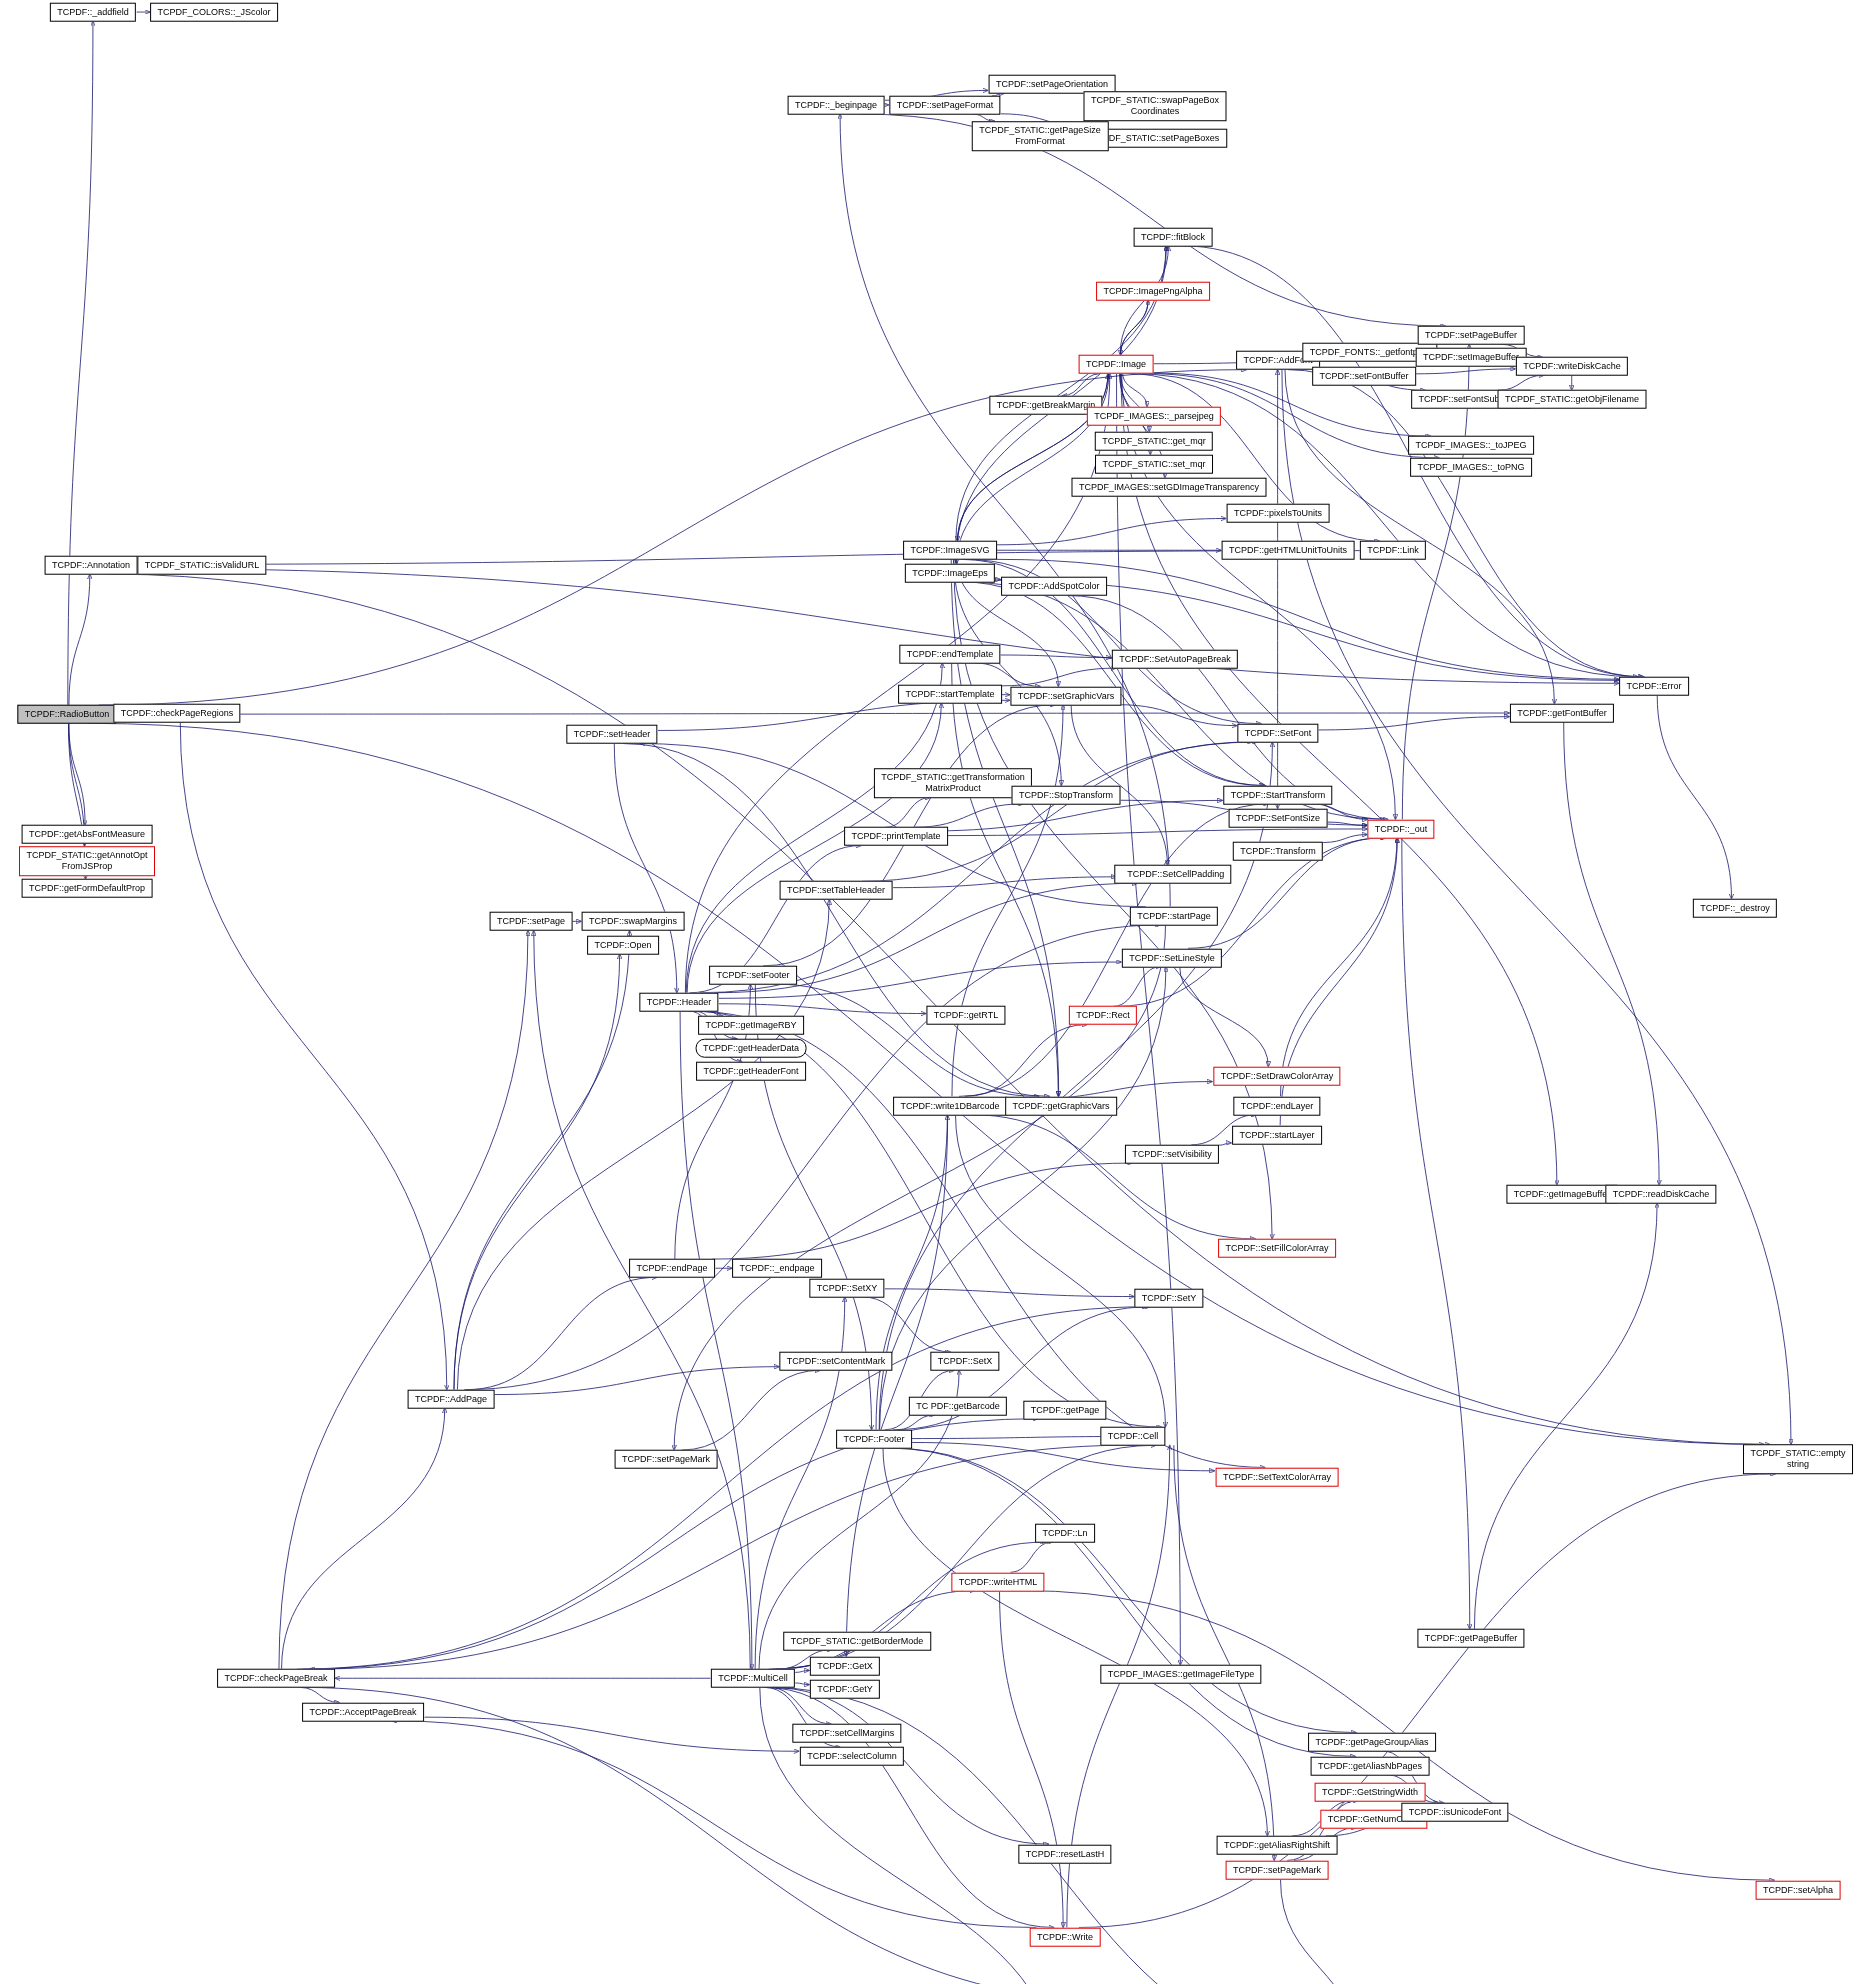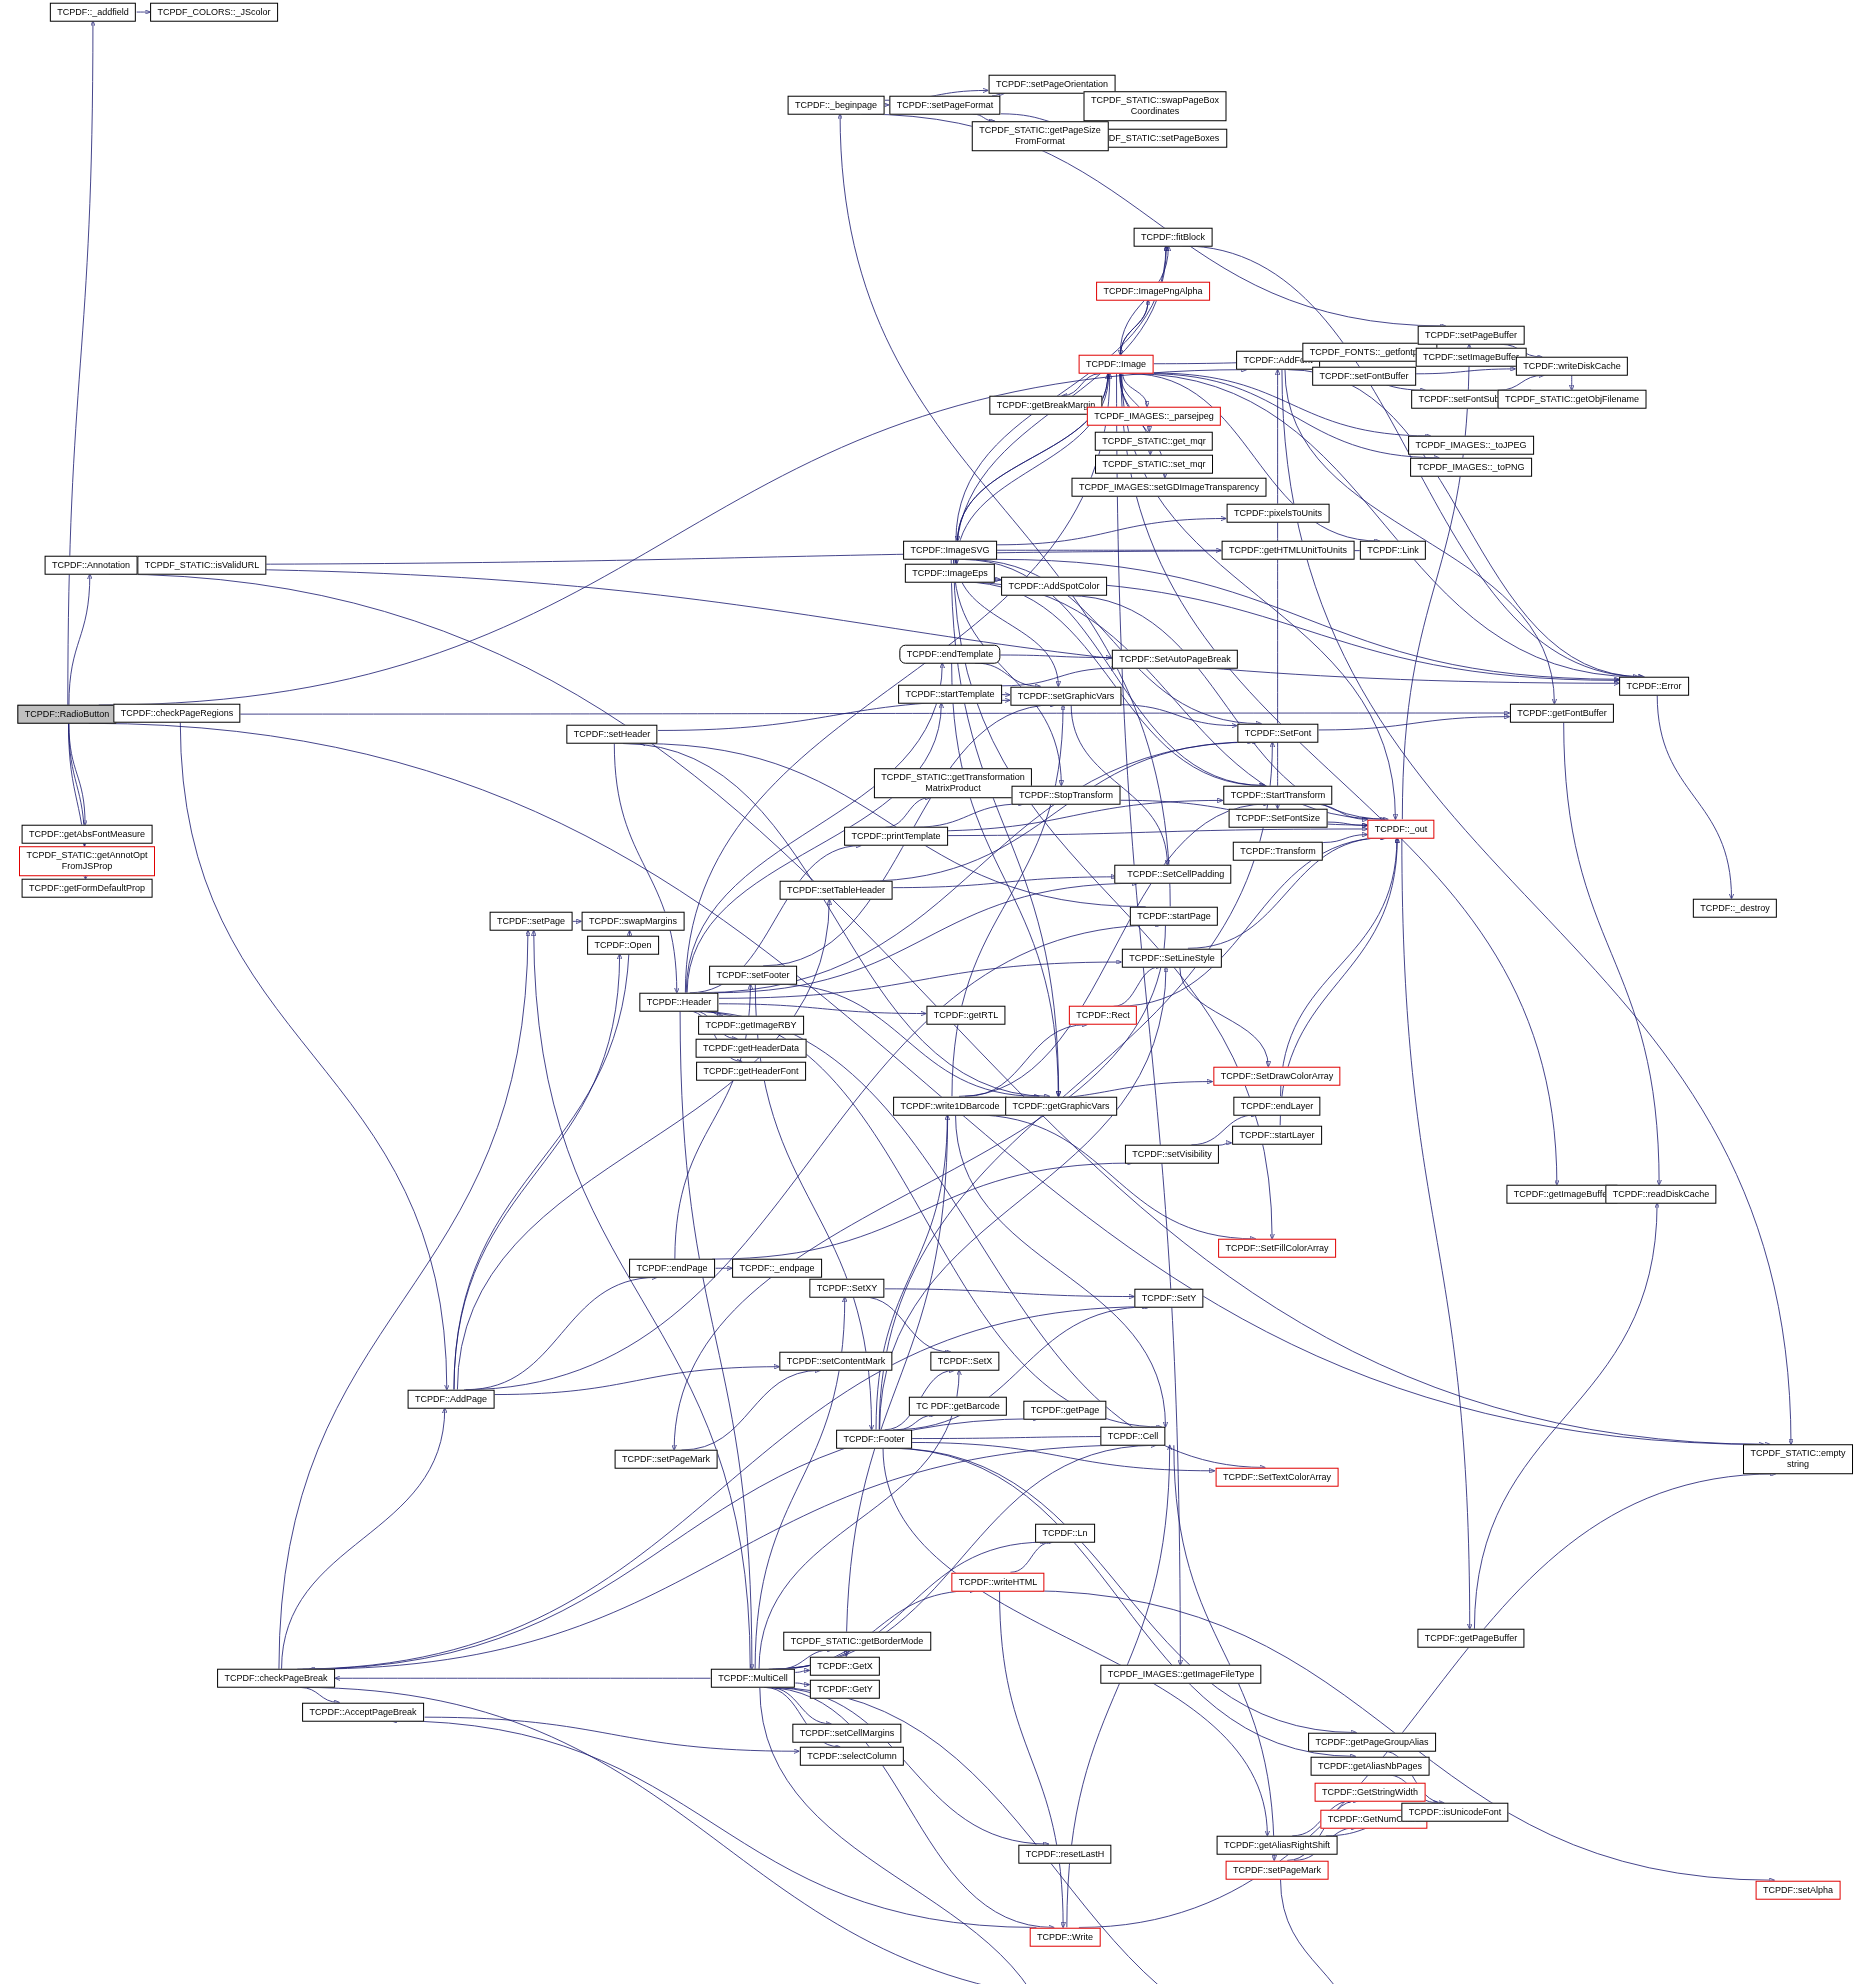--- a/index.html
+++ b/index.html
@@ -255,21 +255,21 @@
     <div class="node" style="left: 1572px; top: 366px;">TCPDF::writeDiskCache</div>
     <div class="node" style="left: 1572px; top: 399px;">TCPDF_STATIC::getObjFilename</div>
     <div class="node" style="left: 1471px; top: 445px;">TCPDF_IMAGES::_toJPEG</div>
     <div class="node" style="left: 1471px; top: 467px;">TCPDF_IMAGES::_toPNG</div>
     <div class="node" style="left: 1278px; top: 513px;">TCPDF::pixelsToUnits</div>
     <div class="node" style="left: 1288px; top: 550px;">TCPDF::getHTMLUnitToUnits</div>
     <div class="node" style="left: 1393px; top: 550px;">TCPDF::Link</div>
     <div class="node" style="left: 950px; top: 550px;">TCPDF::ImageSVG</div>
     <div class="node" style="left: 950px; top: 573px;">TCPDF::ImageEps</div>
     <div class="node" style="left: 1054px; top: 586px;">TCPDF::AddSpotColor</div>
-    <div class="node" style="left: 950px; top: 654px; border-radius: 6px;">TCPDF::endTemplate</div>
+    <div class="node" style="left: 950px; top: 654px;">TCPDF::endTemplate</div>
     <div class="node" style="left: 1175px; top: 659px;">TCPDF::SetAutoPageBreak</div>
     <div class="node" style="left: 950px; top: 694px;">TCPDF::startTemplate</div>
     <div class="node" style="left: 1066px; top: 696px;">TCPDF::setGraphicVars</div>
     <div class="node" style="left: 1278px; top: 733px; text-align: right;">TCPDF::SetFont</div>
     <div class="node" style="left: 612px; top: 734px;">TCPDF::setHeader</div>
     <div class="node" style="left: 953px; top: 783px;">TCPDF_STATIC::getTransformation
 MatrixProduct</div>
     <div class="node" style="left: 1066px; top: 795px;">TCPDF::StopTransform</div>
     <div class="node" style="left: 1278px; top: 795px;">TCPDF::StartTransform</div>
     <div class="node" style="left: 1278px; top: 818px;">TCPDF::SetFontSize</div>
@@ -284,21 +284,21 @@
     <div class="node" style="left: 633px; top: 921px;">TCPDF::swapMargins</div>
     <div class="node" style="left: 623px; top: 945px;">TCPDF::Open</div>
     <div class="node" style="left: 1173px; top: 874px; padding-left: 12px;">TCPDF::SetCellPadding</div>
     <div class="node" style="left: 1174px; top: 916px;">TCPDF::startPage</div>
     <div class="node" style="left: 1172px; top: 958px;">TCPDF::SetLineStyle</div>
     <div class="node" style="left: 966px; top: 1015px;">TCPDF::getRTL</div>
     <div class="node flagged" style="left: 1103px; top: 1015px;">TCPDF::Rect</div>
     <div class="node" style="left: 753px; top: 975px;">TCPDF::setFooter</div>
     <div class="node" style="left: 679px; top: 1002px;">TCPDF::Header</div>
     <div class="node" style="left: 751px; top: 1025px;">TCPDF::getImageRBY</div>
-    <div class="node" style="left: 751px; top: 1048px;">TCPDF::getHeaderData</div>
+    <div class="node" style="left: 751px; top: 1048px; border-radius: 9px;">TCPDF::getHeaderData</div>
     <div class="node" style="left: 751px; top: 1071px;">TCPDF::getHeaderFont</div>
     <div class="node" style="left: 950px; top: 1106px;">TCPDF::write1DBarcode</div>
     <div class="node" style="left: 1061px; top: 1106px;">TCPDF::getGraphicVars</div>
     <div class="node flagged" style="left: 1277px; top: 1076px;">TCPDF::SetDrawColorArray</div>
     <div class="node" style="left: 1277px; top: 1106px;">TCPDF::endLayer</div>
     <div class="node" style="left: 1277px; top: 1135px;">TCPDF::startLayer</div>
     <div class="node" style="left: 1172px; top: 1154px;">TCPDF::setVisibility</div>
     <div class="node flagged" style="left: 1277px; top: 1248px;">TCPDF::SetFillColorArray</div>
     <div class="node" style="left: 1169px; top: 1298px;">TCPDF::SetY</div>
     <div class="node" style="left: 672px; top: 1268px;">TCPDF::endPage</div>

